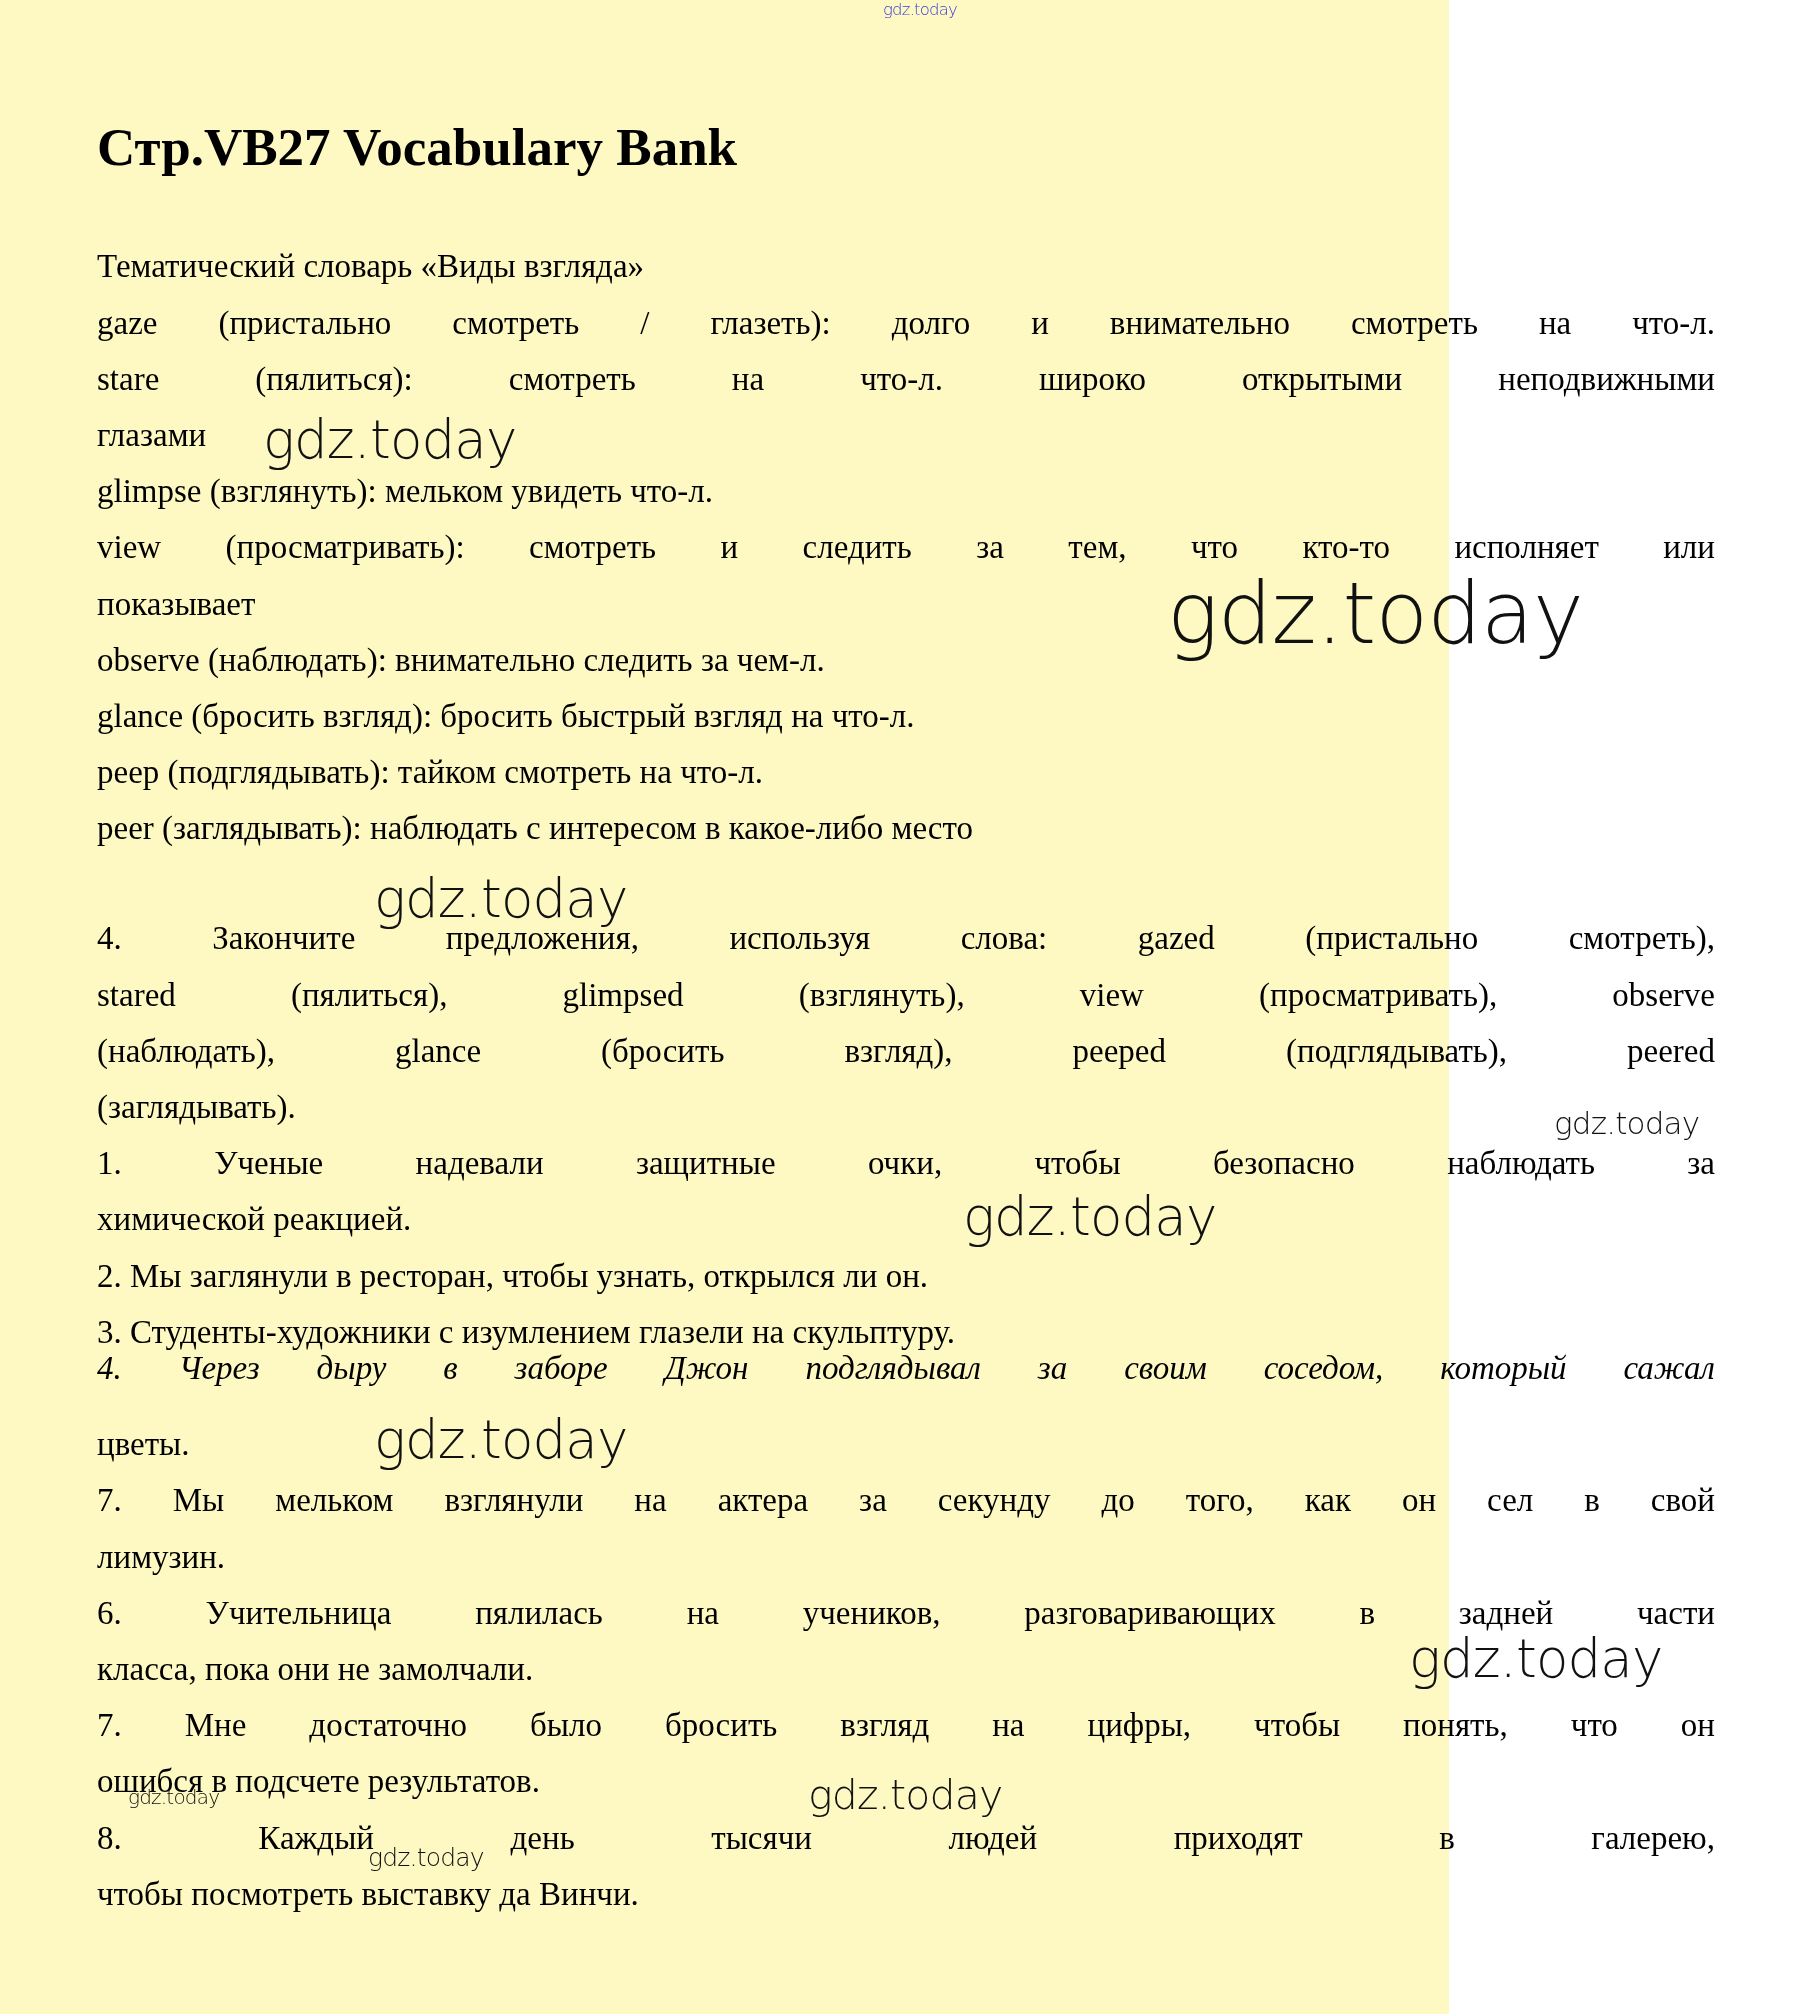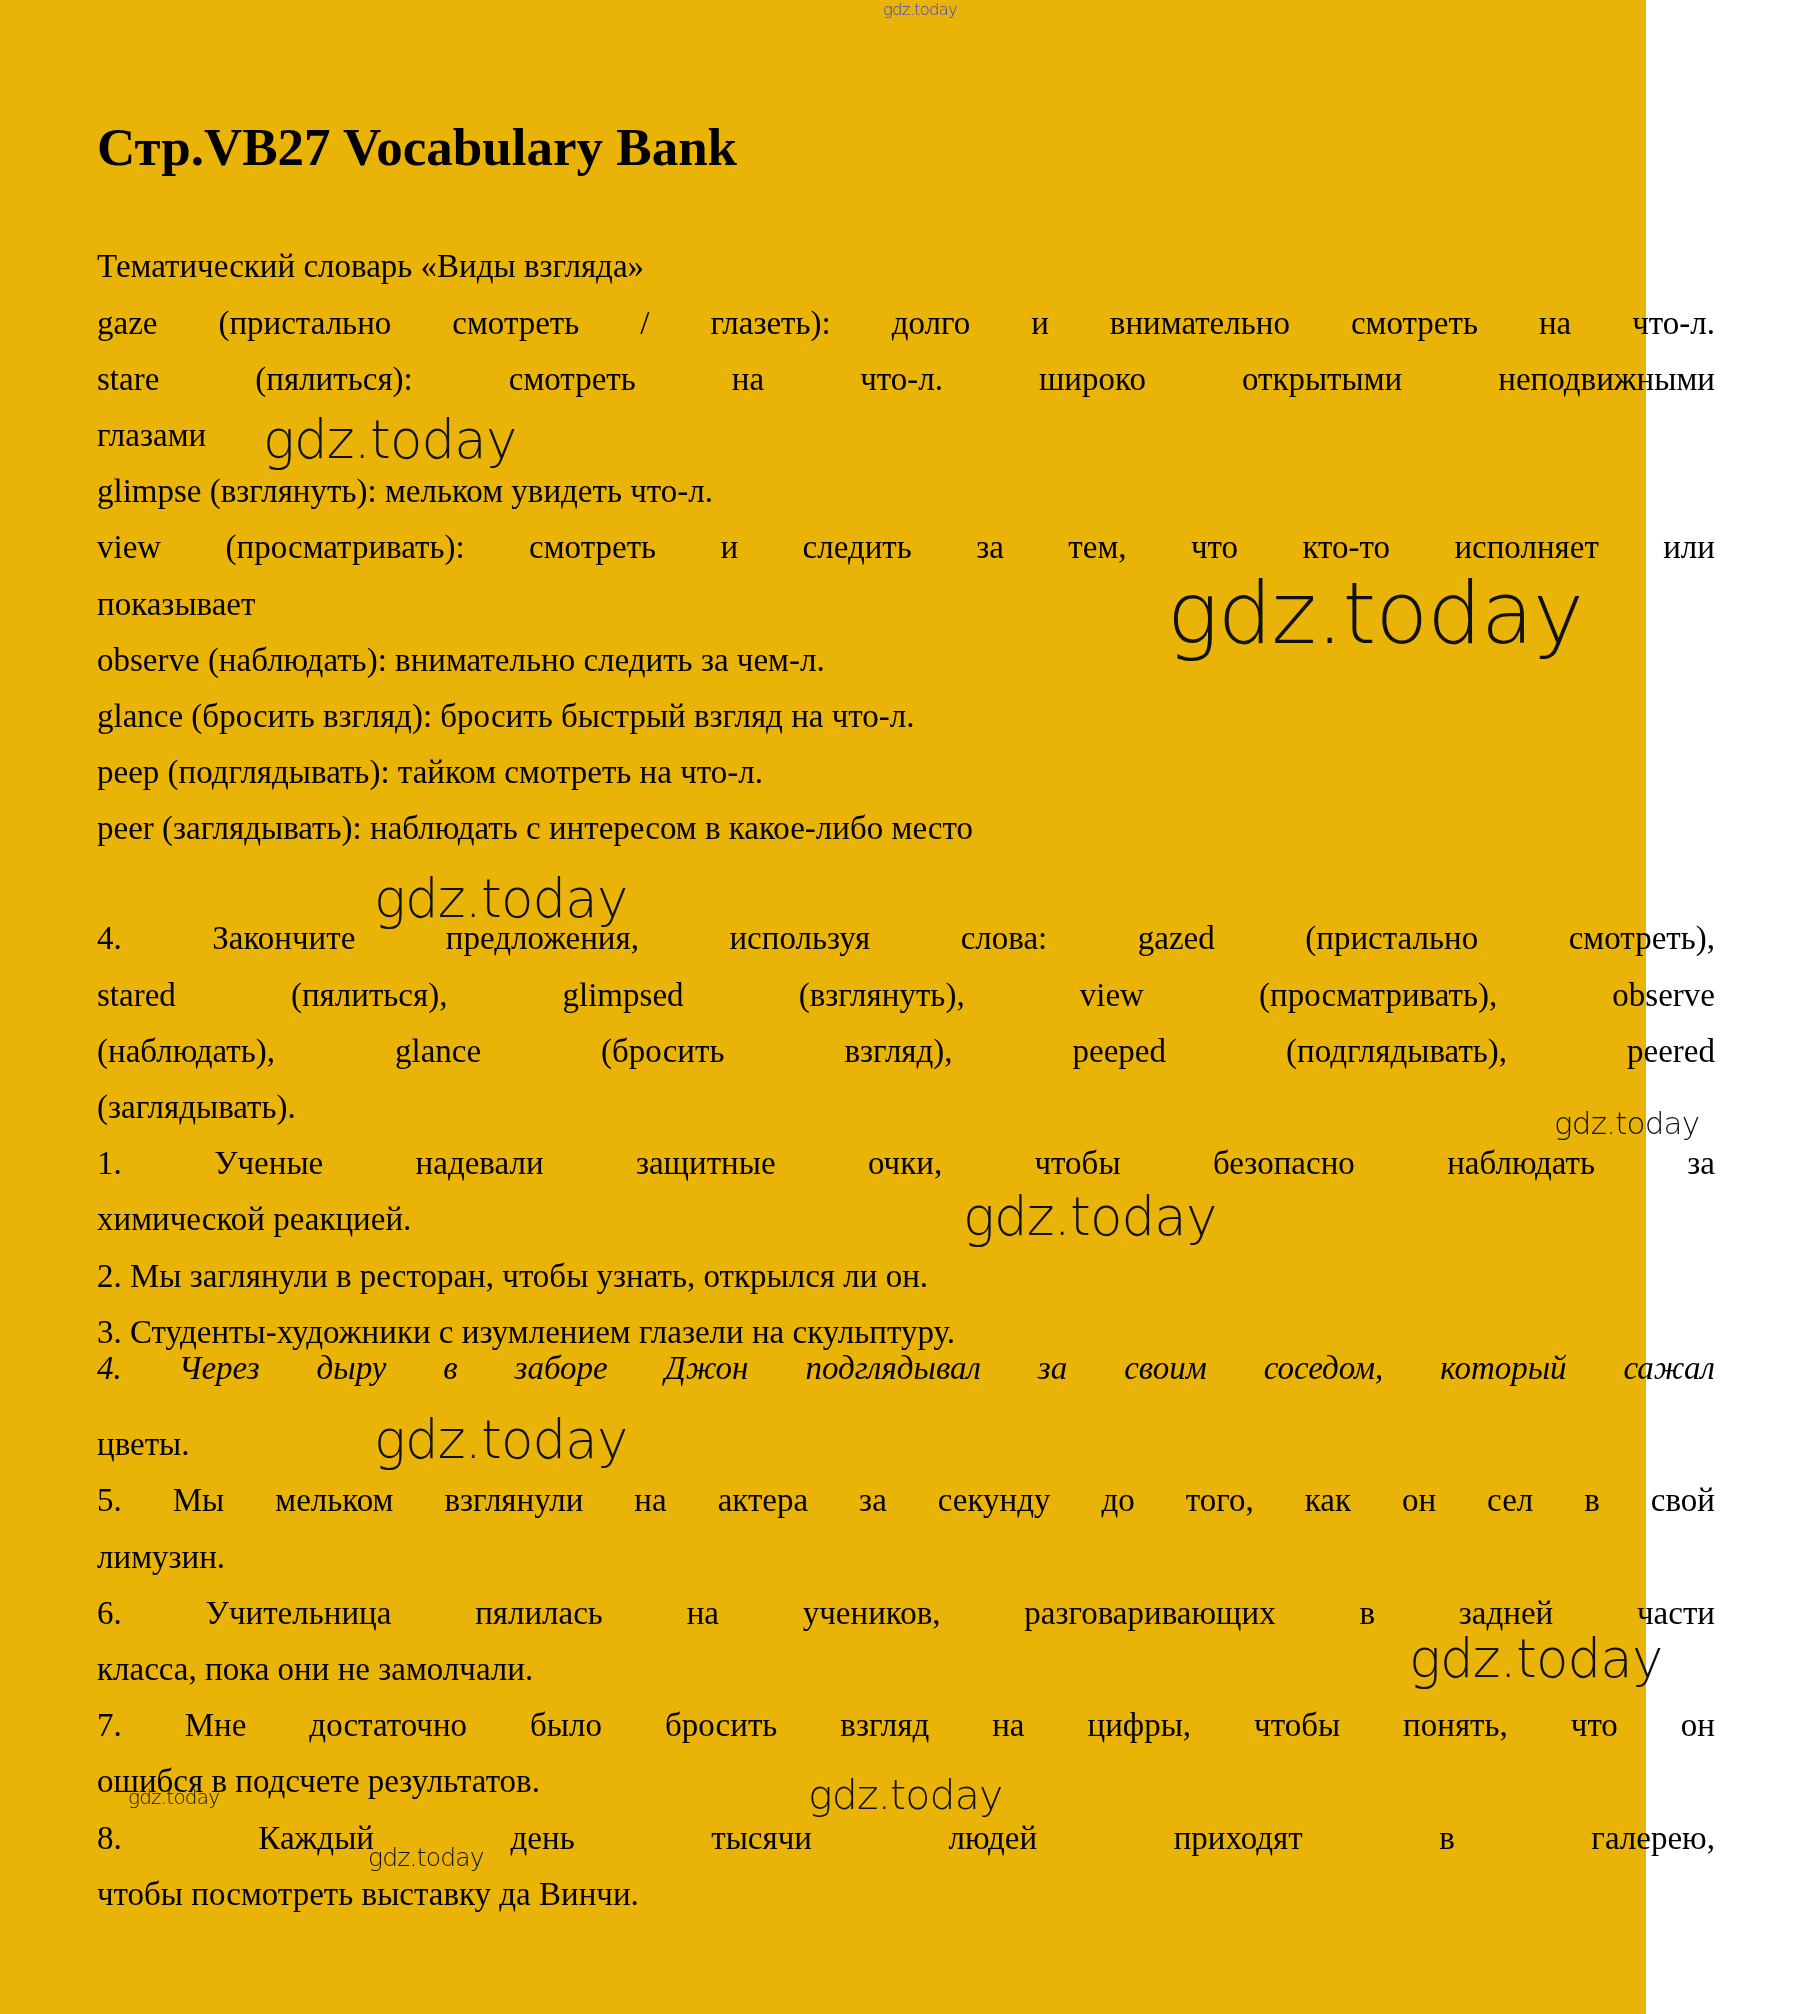--- a/index.html
+++ b/index.html
@@ -1,17 +1,17 @@
 <!DOCTYPE html>
 <html style="font-size:13.2px"><head>
 <meta charset="utf-8">
 <style>
   html, body { margin: 0; padding: 0; background: #ffffff; }
   body { width: 1821px; height: 2014px; position: relative; overflow: hidden; }
-  .page { position: absolute; left: 0; top: 0; width: 1646px; height: 2014px; background: #eab308; }
+  .page { position: absolute; left: 0; top: 0; width: 1449px; height: 2014px; background: #fef9c3; }
   .line {
     position: absolute; left: 97px; width: 1618px;
     font-family: "Liberation Serif", serif; font-size: 33px; color: #000;
     white-space: nowrap; line-height: 50px;
   }
   .just { text-align: justify; text-align-last: justify; }
   .title { font-weight: bold; font-size: 53px; }
   .wm {
     position: absolute; font-family: "DejaVu Sans", sans-serif; color: #111;
     font-weight: 200; letter-spacing: -0.8px; white-space: nowrap; line-height: 1;
@@ -44,21 +44,21 @@
   <div class="line just" style="top:970px;">stared (пялиться), glimpsed (взглянуть), view (просматривать), observe</div>
   <div class="line just" style="top:1026px;">(наблюдать), glance (бросить взгляд), peeped (подглядывать), peered</div>
   <div class="line" style="top:1082px;">(заглядывать).</div>
 
   <div class="line just" style="top:1138px;">1. Ученые надевали защитные очки, чтобы безопасно наблюдать за</div>
   <div class="line" style="top:1194px;">химической реакцией.</div>
   <div class="line" style="top:1251px;">2. Мы заглянули в ресторан, чтобы узнать, открылся ли он.</div>
   <div class="line" style="top:1307px;">3. Студенты-художники с изумлением глазели на скульптуру.</div>
   <div class="line just" style="top:1343px;font-style:italic;">4. Через дыру в заборе Джон подглядывал за своим соседом, который сажал</div>
   <div class="line" style="top:1419px;">цветы.</div>
-  <div class="line just" style="top:1475px;">5. Мы мельком взглянули на актера за секунду до того, как он сел в свой</div>
+  <div class="line just" style="top:1475px;">7. Мы мельком взглянули на актера за секунду до того, как он сел в свой</div>
   <div class="line" style="top:1532px;">лимузин.</div>
   <div class="line just" style="top:1588px;">6. Учительница пялилась на учеников, разговаривающих в задней части</div>
   <div class="line" style="top:1644px;">класса, пока они не замолчали.</div>
   <div class="line just" style="top:1700px;">7. Мне достаточно было бросить взгляд на цифры, чтобы понять, что он</div>
   <div class="line" style="top:1756px;">ошибся в подсчете результатов.</div>
   <div class="line just" style="top:1813px;">8. Каждый день тысячи людей приходят в галерею,</div>
   <div class="line" style="top:1869px;">чтобы посмотреть выставку да Винчи.</div>
 
   <div class="wm" style="left:263px;top:413px;font-size:53px;">gdz.today</div>
   <div class="wm" style="left:1167px;top:570px;font-size:86px;">gdz.today</div>

